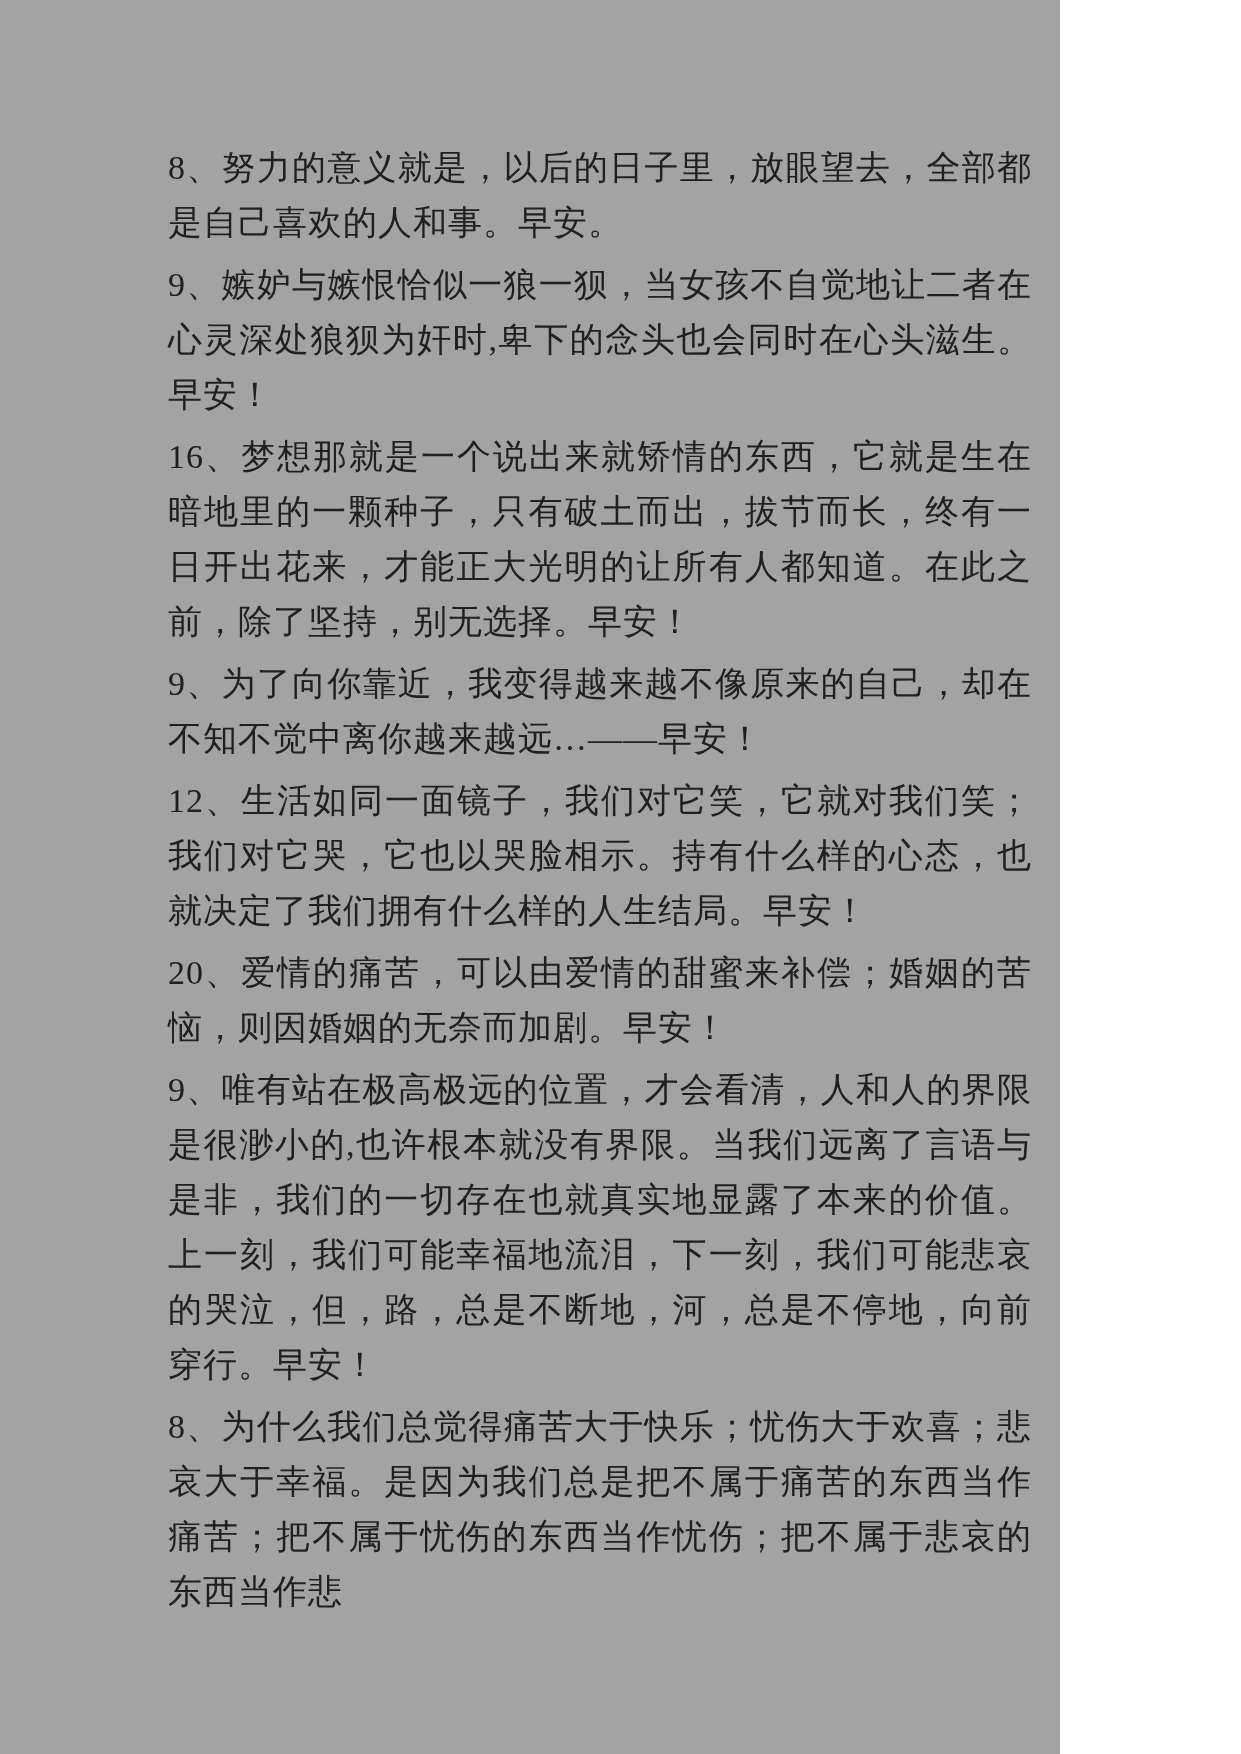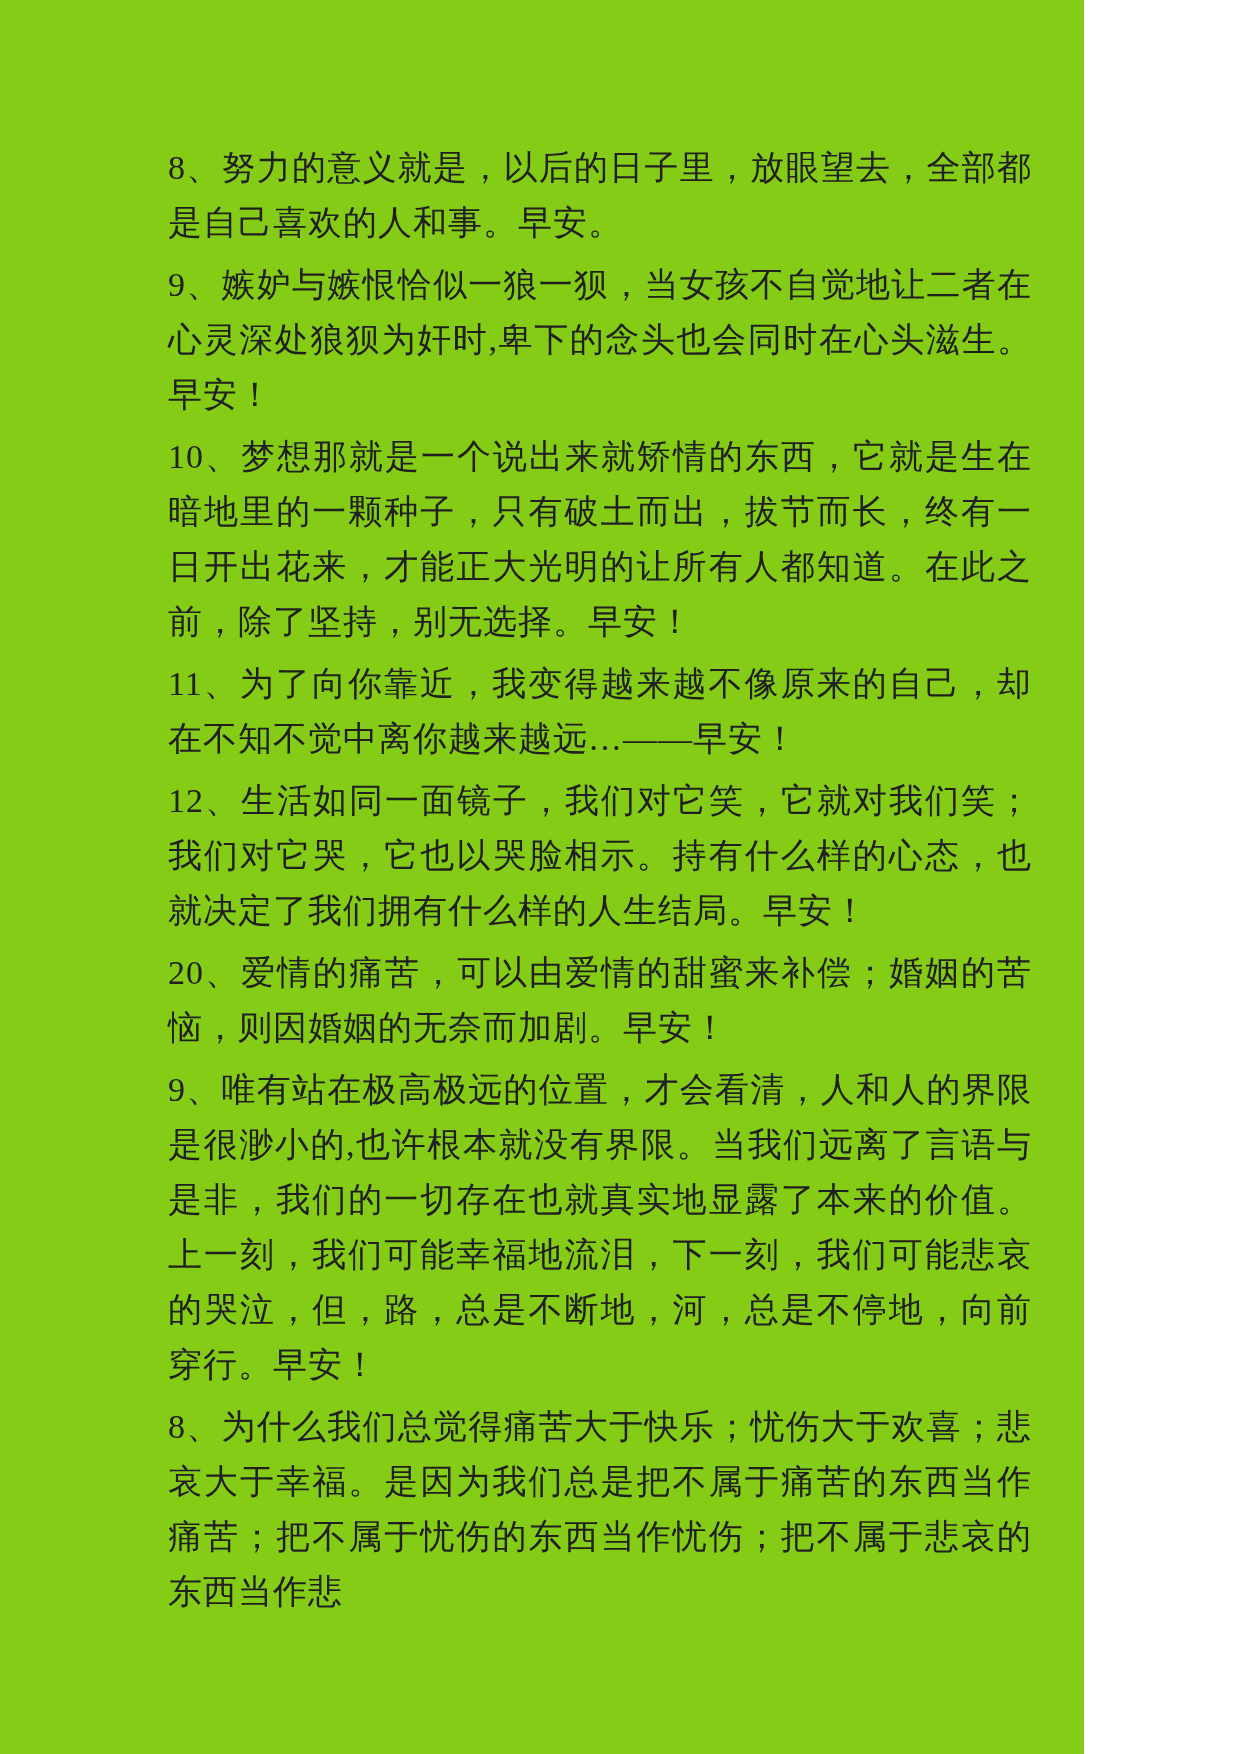--- a/index.html
+++ b/index.html
@@ -4,24 +4,23 @@
 <style>
   html, body {
     margin: 0;
     padding: 0;
     background: #ffffff;
   }
   .page {
     position: relative;
     width: 1060px;
     height: 1754px;
-    background: #84cc16;
+    background: #a3a3a3;
     overflow: hidden;
     font-family: "Liberation Serif", "DejaVu Serif", serif;
-    padding-left: 24px;
   }
   .content {
     position: absolute;
     left: 168px;
     top: 140px;
     width: 864px;
   }
   p.quote {
     margin: 0 0 7px 0;
     font-size: 34px;
@@ -34,20 +33,20 @@
     font-weight: 400;
   }
 </style>
 </head>
 <body>
 
 <div class="page">
   <div class="content">
       <p class="quote">8、努力的意义就是，以后的日子里，放眼望去，全部都是自己喜欢的人和事。早安。</p>
       <p class="quote">9、嫉妒与嫉恨恰似一狼一狈，当女孩不自觉地让二者在心灵深处狼狈为奸时,卑下的念头也会同时在心头滋生。早安！</p>
-      <p class="quote">10、梦想那就是一个说出来就矫情的东西，它就是生在暗地里的一颗种子，只有破土而出，拔节而长，终有一日开出花来，才能正大光明的让所有人都知道。在此之前，除了坚持，别无选择。早安！</p>
-      <p class="quote">11、为了向你靠近，我变得越来越不像原来的自己，却在不知不觉中离你越来越远…——早安！</p>
+      <p class="quote">16、梦想那就是一个说出来就矫情的东西，它就是生在暗地里的一颗种子，只有破土而出，拔节而长，终有一日开出花来，才能正大光明的让所有人都知道。在此之前，除了坚持，别无选择。早安！</p>
+      <p class="quote">9、为了向你靠近，我变得越来越不像原来的自己，却在不知不觉中离你越来越远…——早安！</p>
       <p class="quote">12、生活如同一面镜子，我们对它笑，它就对我们笑；我们对它哭，它也以哭脸相示。持有什么样的心态，也就决定了我们拥有什么样的人生结局。早安！</p>
       <p class="quote">20、爱情的痛苦，可以由爱情的甜蜜来补偿；婚姻的苦恼，则因婚姻的无奈而加剧。早安！</p>
       <p class="quote">9、唯有站在极高极远的位置，才会看清，人和人的界限是很渺小的,也许根本就没有界限。当我们远离了言语与是非，我们的一切存在也就真实地显露了本来的价值。上一刻，我们可能幸福地流泪，下一刻，我们可能悲哀的哭泣，但，路，总是不断地，河，总是不停地，向前穿行。早安！</p>
       <p class="quote">8、为什么我们总觉得痛苦大于快乐；忧伤大于欢喜；悲哀大于幸福。是因为我们总是把不属于痛苦的东西当作痛苦；把不属于忧伤的东西当作忧伤；把不属于悲哀的东西当作悲</p>
     </div>
 </div>
 
 </body></html>

